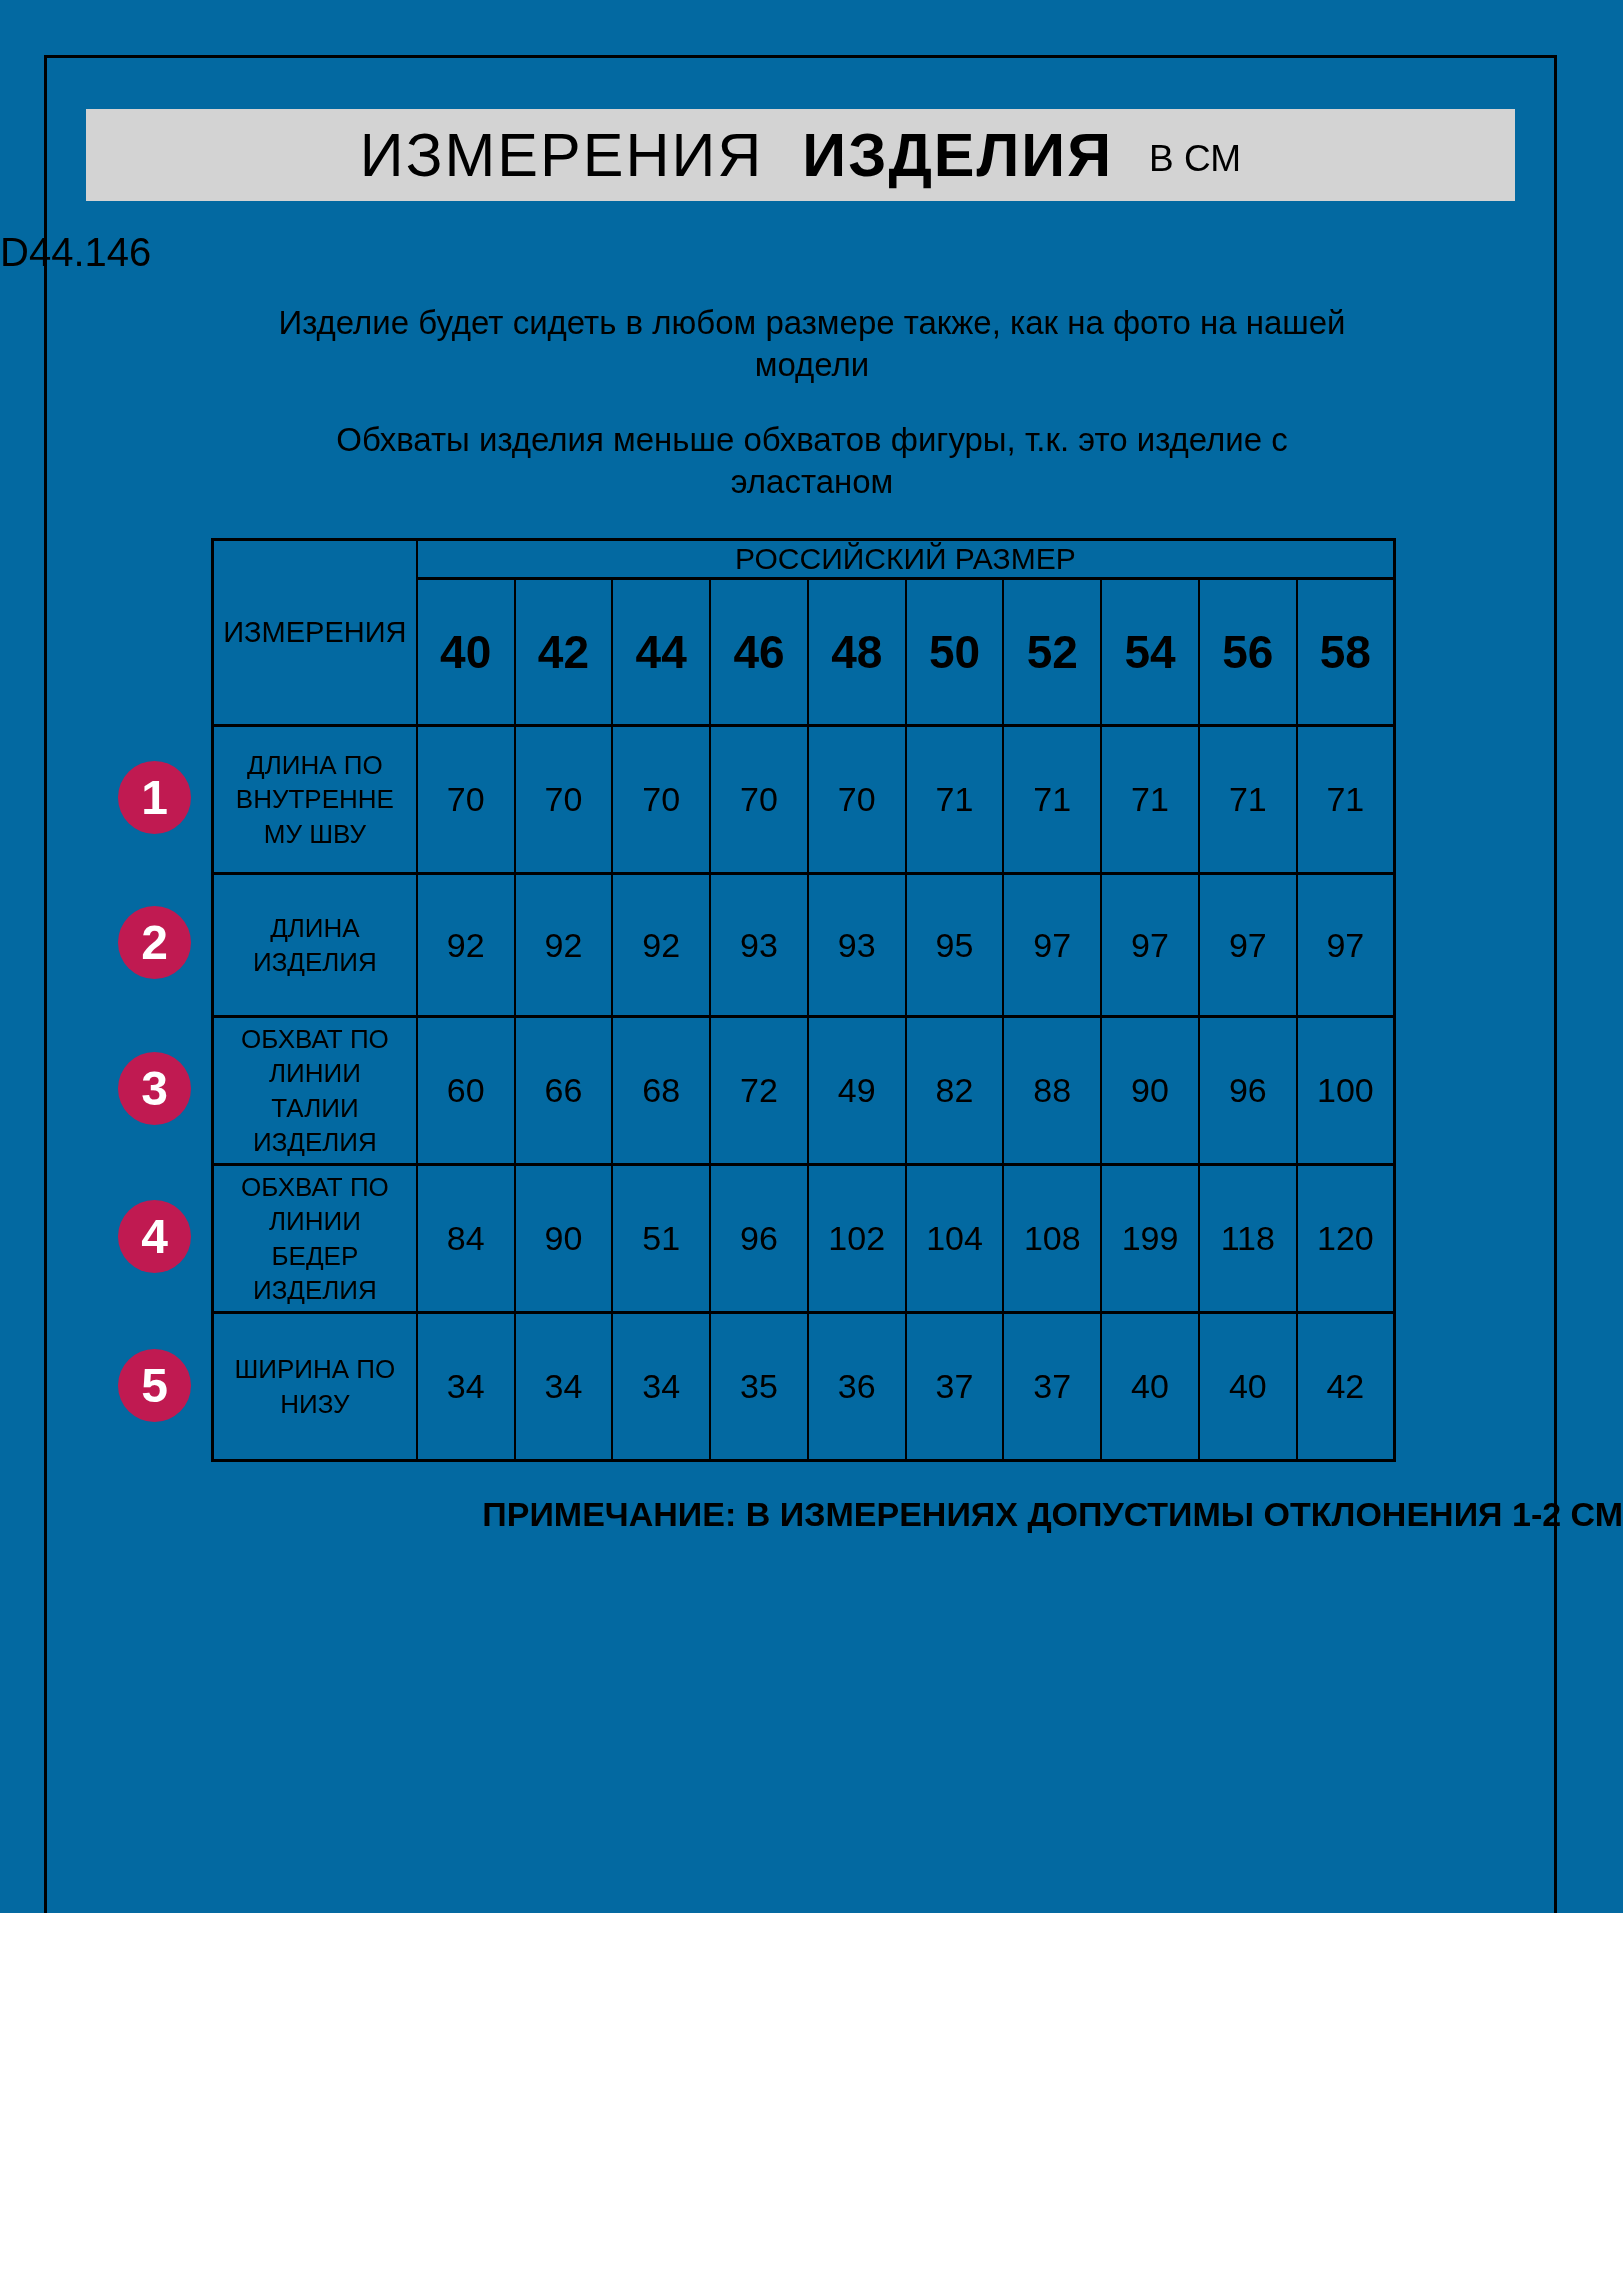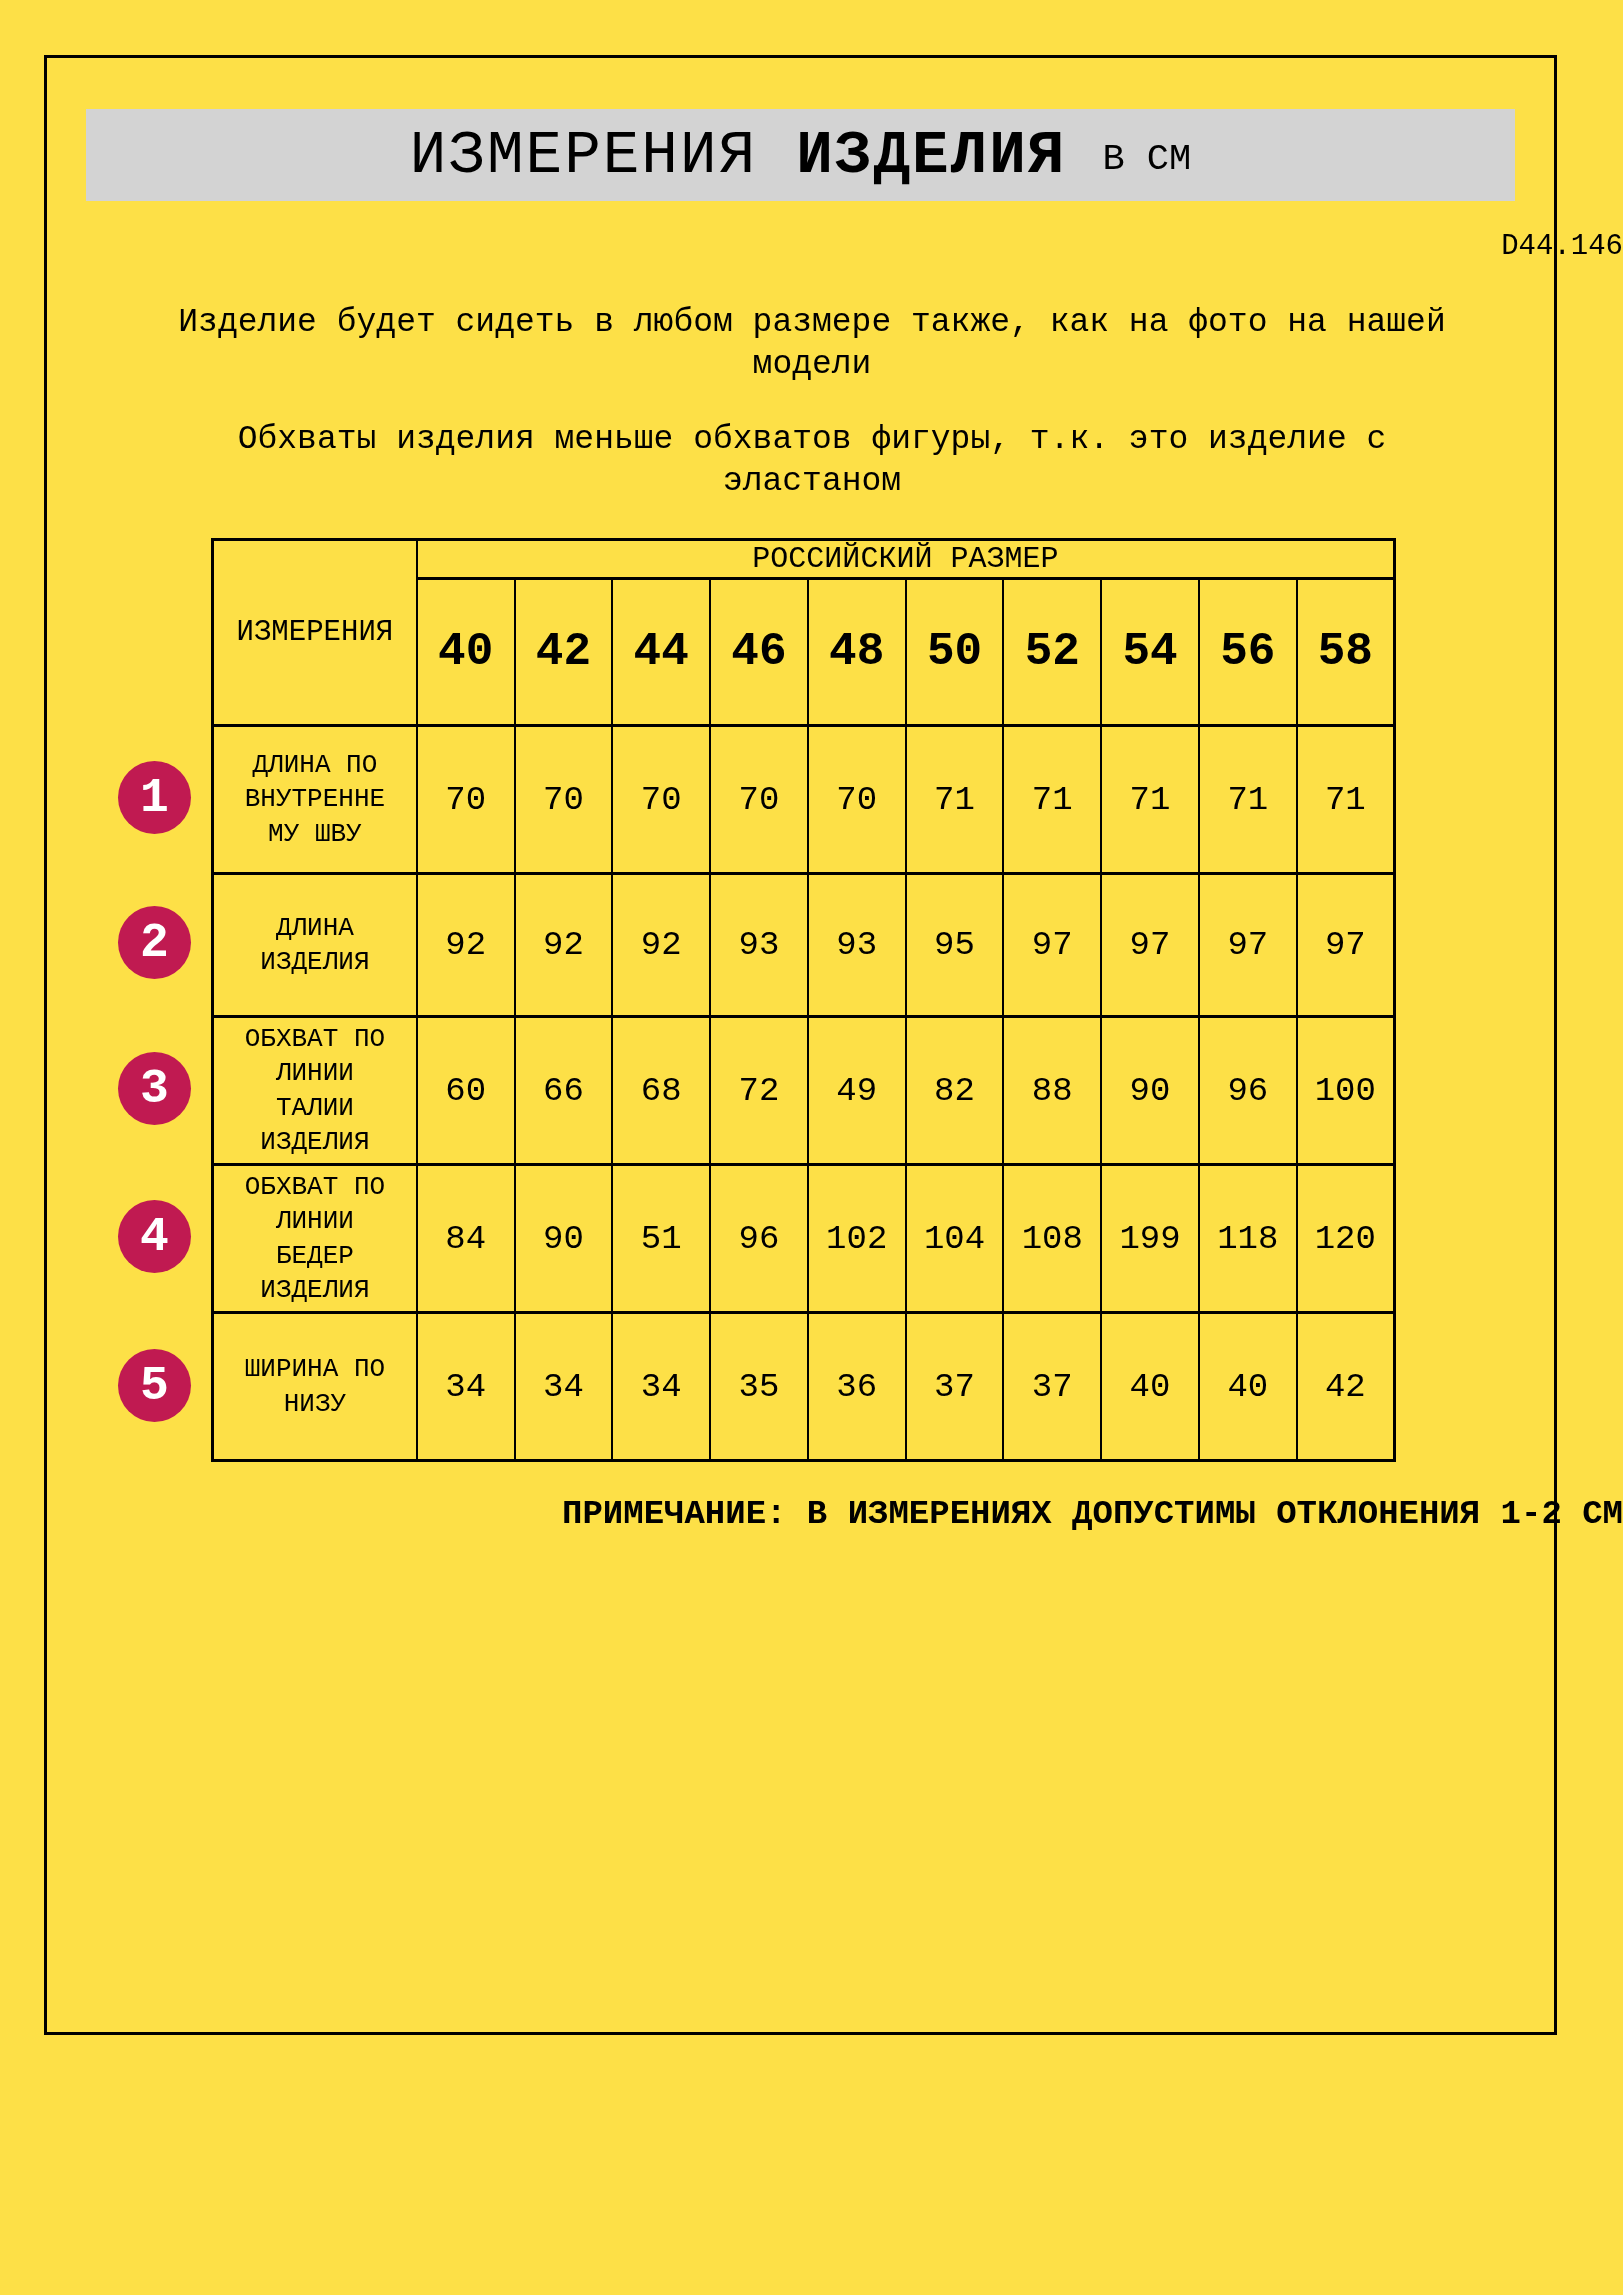--- a/index.html
+++ b/index.html
@@ -3,23 +3,23 @@
 <meta charset="utf-8">
 <style>
   html, body {
     margin: 0;
     padding: 0;
     background: #ffffff;
   }
   .page {
     position: relative;
     width: 1623px;
-    height: 2295px;
-    background: #fde047;
-    font-family: Liberation Mono, monospace;
+    height: 1913px;
+    background: #0369a1;
+    font-family: Liberation Sans, sans-serif;
     color: #000000;
     overflow: hidden;
   }
   .border-frame {
     position: absolute;
     left: 44px;
     top: 55px;
     width: 1513px;
     height: 1980px;
     border: 3.9px solid #000000;
@@ -53,22 +53,22 @@
     margin-left: 36px;
     transform: translateY(3.9px);
     white-space: nowrap;
     text-align: right;
   }
   .product-code {
     position: absolute;
     left: 0;
     top: 230px;
     width: 100%;
-    text-align: right;
-    font-size: 29px;
+    text-align: left;
+    font-size: 40px;
   }
   .intro-para {
     position: absolute;
     left: 158px;
     width: 1308px;
     text-align: center;
     font-size: 33px;
     line-height: 1.26;
     white-space: pre-line;
   }

